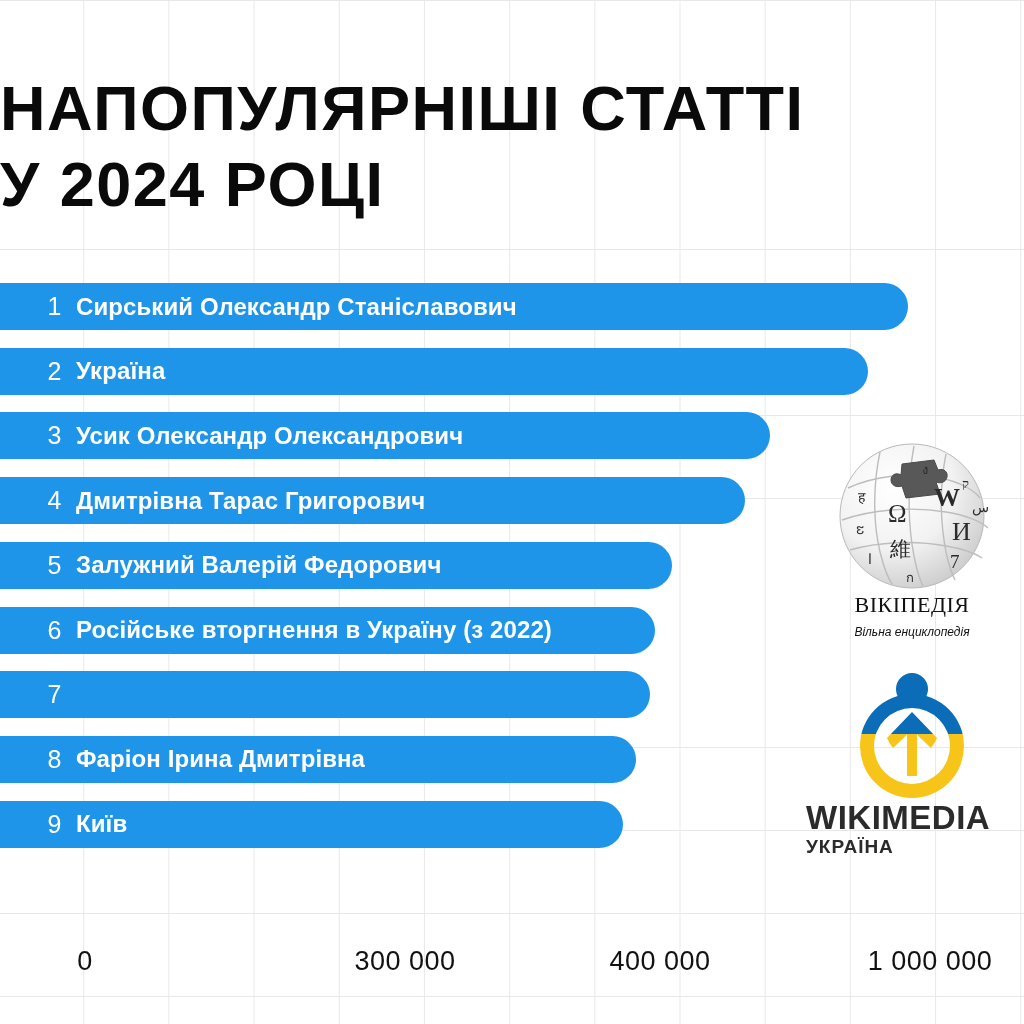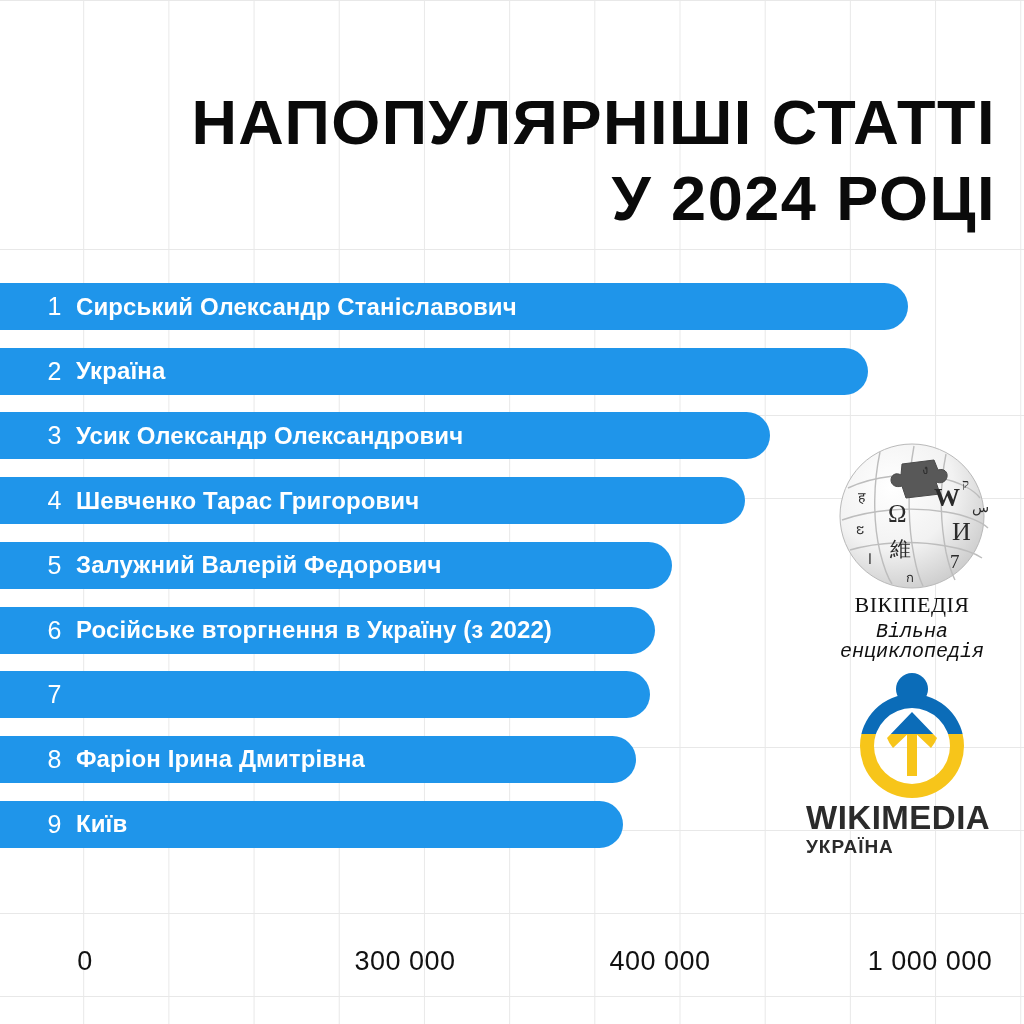--- a/index.html
+++ b/index.html
@@ -20,23 +20,22 @@
     background-size: 85.2px 83px;
     background-position: -2px 0px;
     font-family: "Liberation Sans", sans-serif;
     -webkit-font-smoothing: antialiased;
   }
 
   
   .title-block {
     position: absolute;
     left: 0;
-    top: 84px;
+    top: 70px;
     width: 996px;
-    text-align: right;
     color: #0a0a0a;
   }
   .title-line {
     display: block;
     font-family: "Liberation Sans", sans-serif;
     font-weight: 700;
     font-size: 63px;
     line-height: 76px;
     letter-spacing: 1.5px;
     white-space: nowrap;
@@ -126,23 +125,23 @@
   .wp-globe { display: block; margin: 0 auto; }
   .wp-wordmark {
     font-family: "Liberation Serif", serif;
     font-size: 22px;
     color: #111111;
     letter-spacing: 0.5px;
     margin-top: -4px;
     line-height: 34px;
   }
   .wp-tagline {
-    font-family: Liberation Mono, monospace;
+    font-family: Liberation Sans, sans-serif;
     font-style: italic;
-    font-size: 20px;
+    font-size: 12px;
     color: #111111;
     line-height: 20px;
   }
 
   
   .wmua-logo {
     position: absolute;
     left: 806px;
     top: 672px;
     width: 212px;
@@ -192,21 +191,21 @@
       </div>
       <div class="bar-row" style="top: 129.4px; width: 770px;">
         <div class="bar" style="width: 770px; background: rgb(31, 149, 234);">
           <span class="rank">3</span>
           <span class="bar-label">Усик Олександр Олександрович</span>
         </div>
       </div>
       <div class="bar-row" style="top: 194.1px; width: 745px;">
         <div class="bar" style="width: 745px; background: rgb(31, 149, 234);">
           <span class="rank">4</span>
-          <span class="bar-label">Шевченко Тарас Григорович</span>
+          <span class="bar-label">Дмитрівна Тарас Григорович</span>
         </div>
       </div>
       <div class="bar-row" style="top: 258.8px; width: 672px;">
         <div class="bar" style="width: 672px; background: rgb(31, 149, 234);">
           <span class="rank">5</span>
           <span class="bar-label">Залужний Валерій Федорович</span>
         </div>
       </div>
       <div class="bar-row" style="top: 323.5px; width: 655px;">
         <div class="bar" style="width: 655px; background: rgb(31, 149, 234);">

